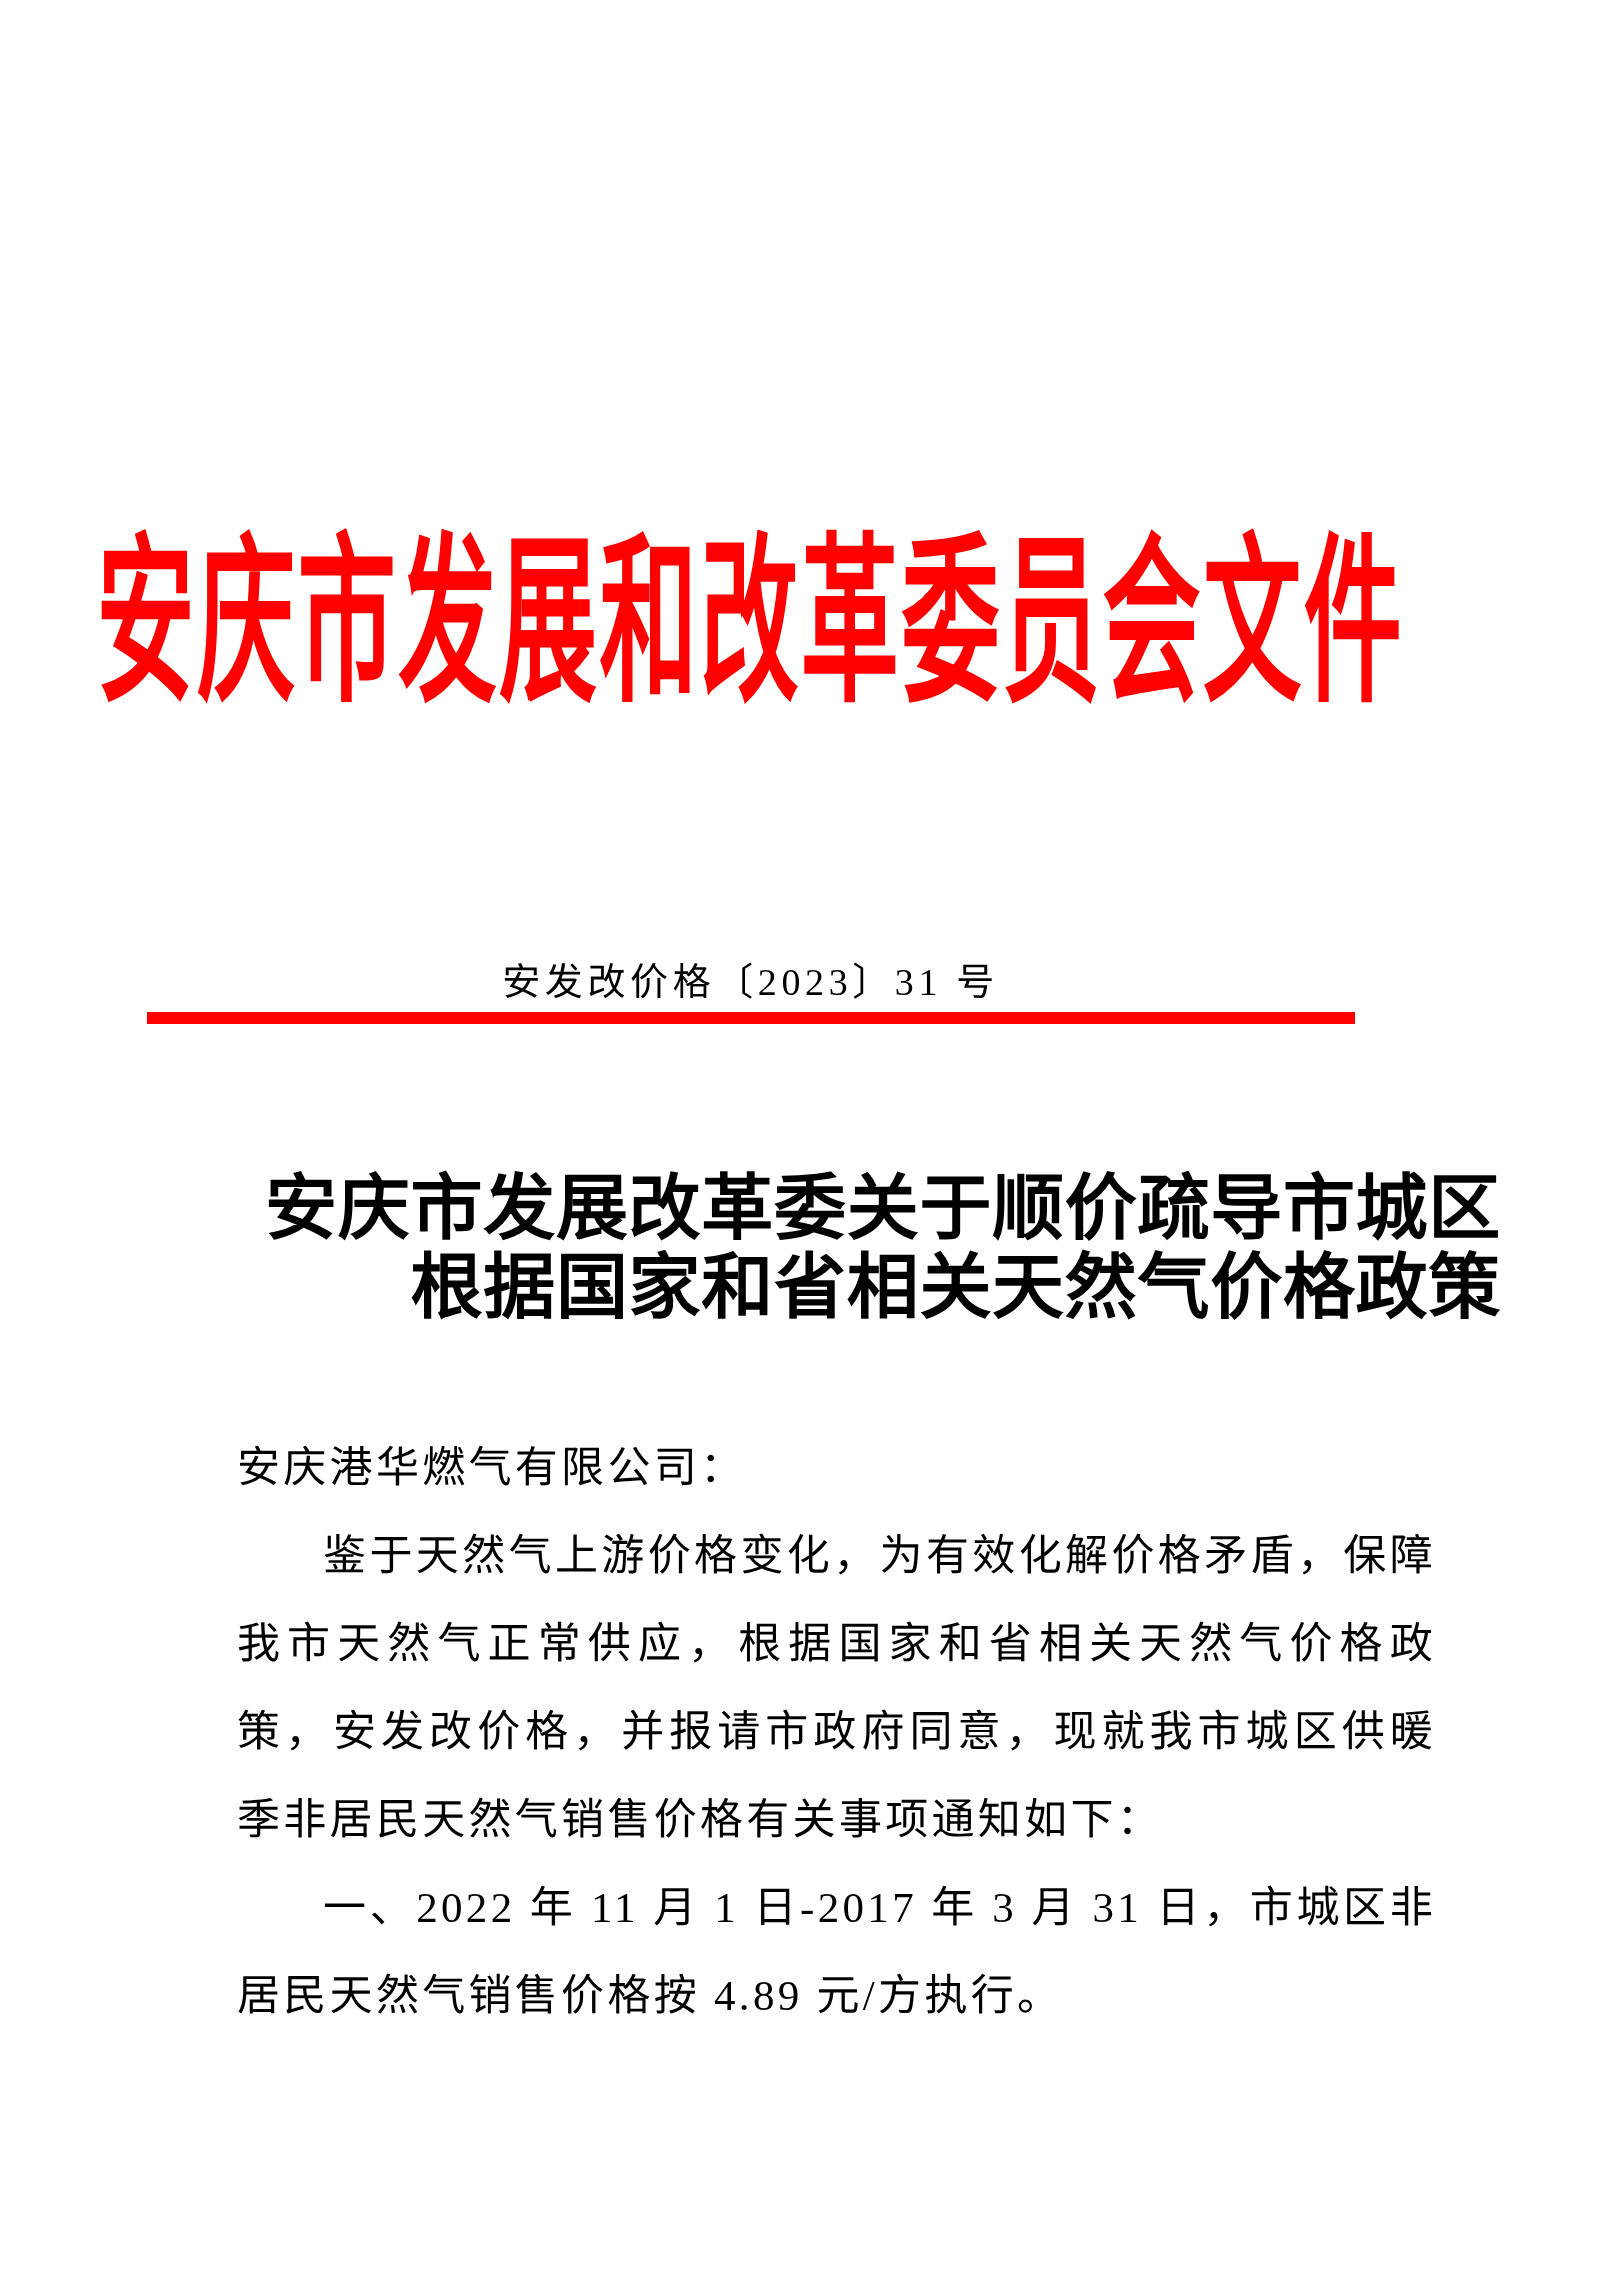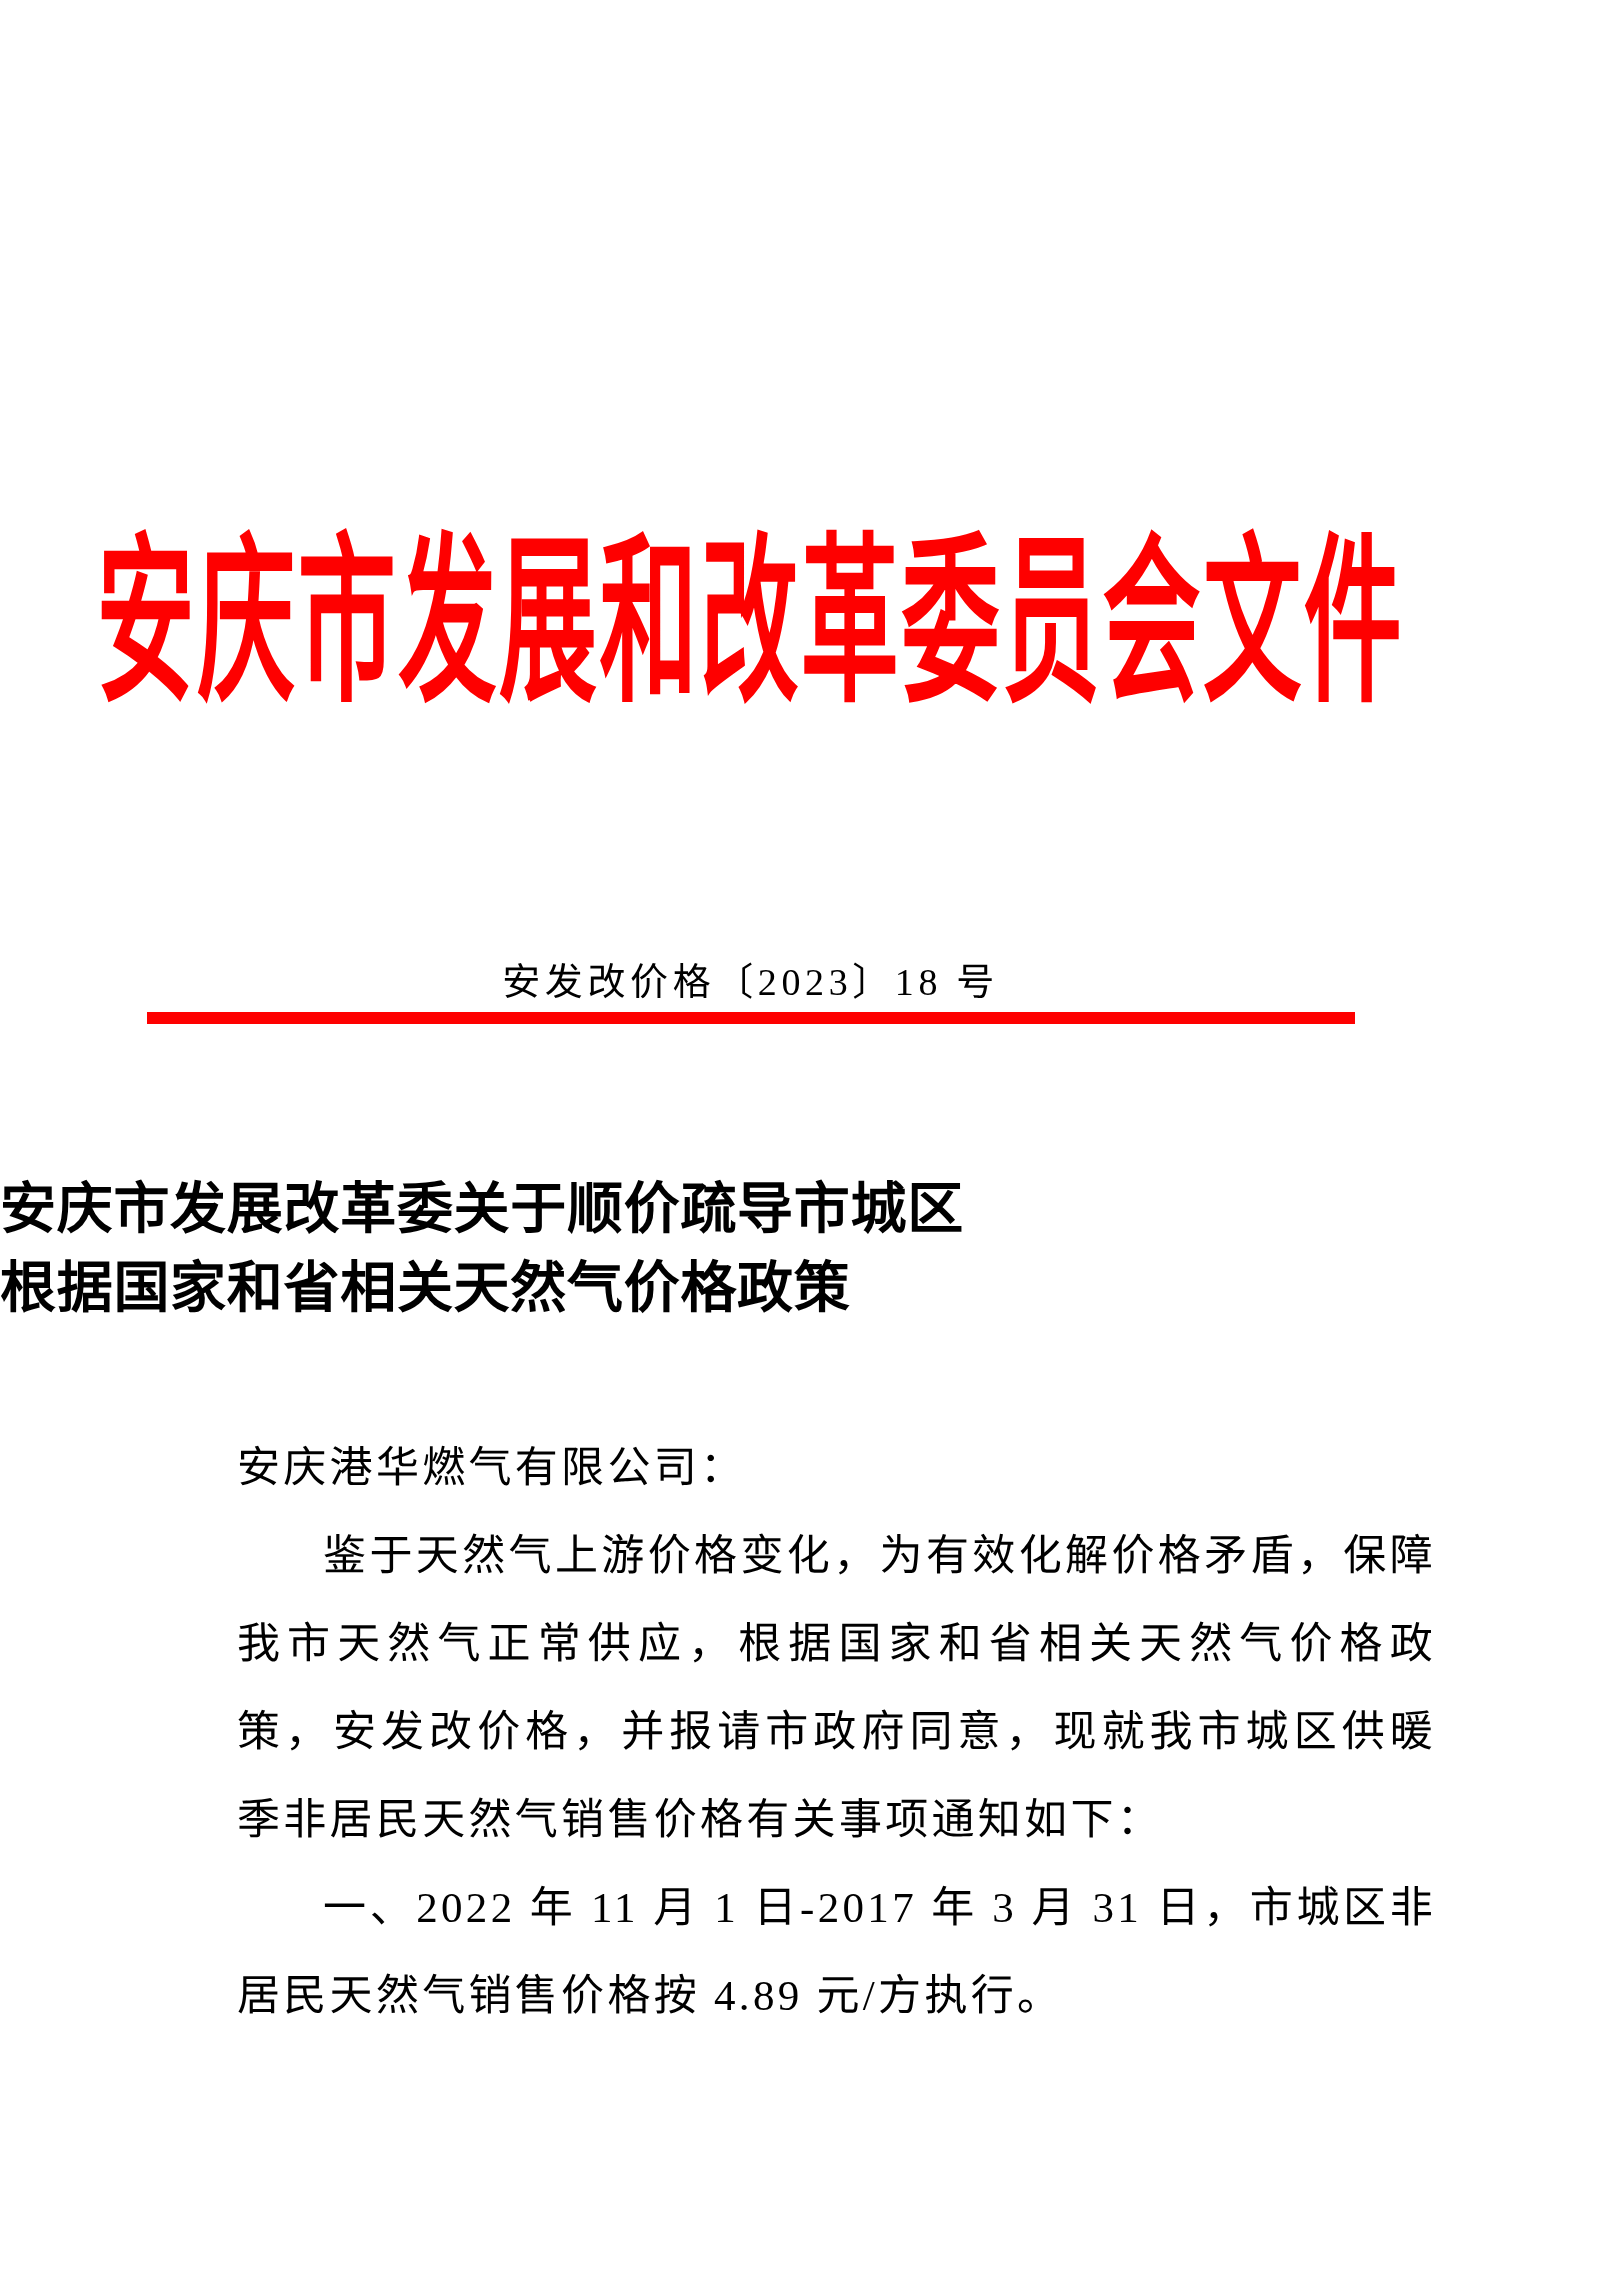--- a/index.html
+++ b/index.html
@@ -55,22 +55,22 @@
     height: 11.8px;
     background: #fe0000;
   }
   
   .doc-title {
     position: absolute;
     top: 1170px;
     left: 0;
     width: 100%;
     margin: 0;
-    text-align: left;
-    font-size: 56px;
+    text-align: right;
+    font-size: 72px;
     line-height: 79px;
     font-weight: bold;
     letter-spacing: 0.7px;
   }
   .doc-title .title-line {
     display: block;
     white-space: nowrap;
   }
   
   .body-block {
@@ -92,21 +92,21 @@
     text-indent: 2em;
   }
 </style>
 </head>
 <body>
 
 <div class="page">
 
   <div class="agency-title">安庆市发展和改革委员会文件</div>
 
-  <div class="doc-number">安发改价格〔2023〕18 号</div>
+  <div class="doc-number">安发改价格〔2023〕31 号</div>
 
   <div class="red-divider"></div>
 
   <h1 class="doc-title">
     <span class="title-line">安庆市发展改革委关于顺价疏导市城区</span>
     <span class="title-line">根据国家和省相关天然气价格政策</span>
   </h1>
 
   <div class="body-block">
     <p class="recipient">安庆港华燃气有限公司：</p>

